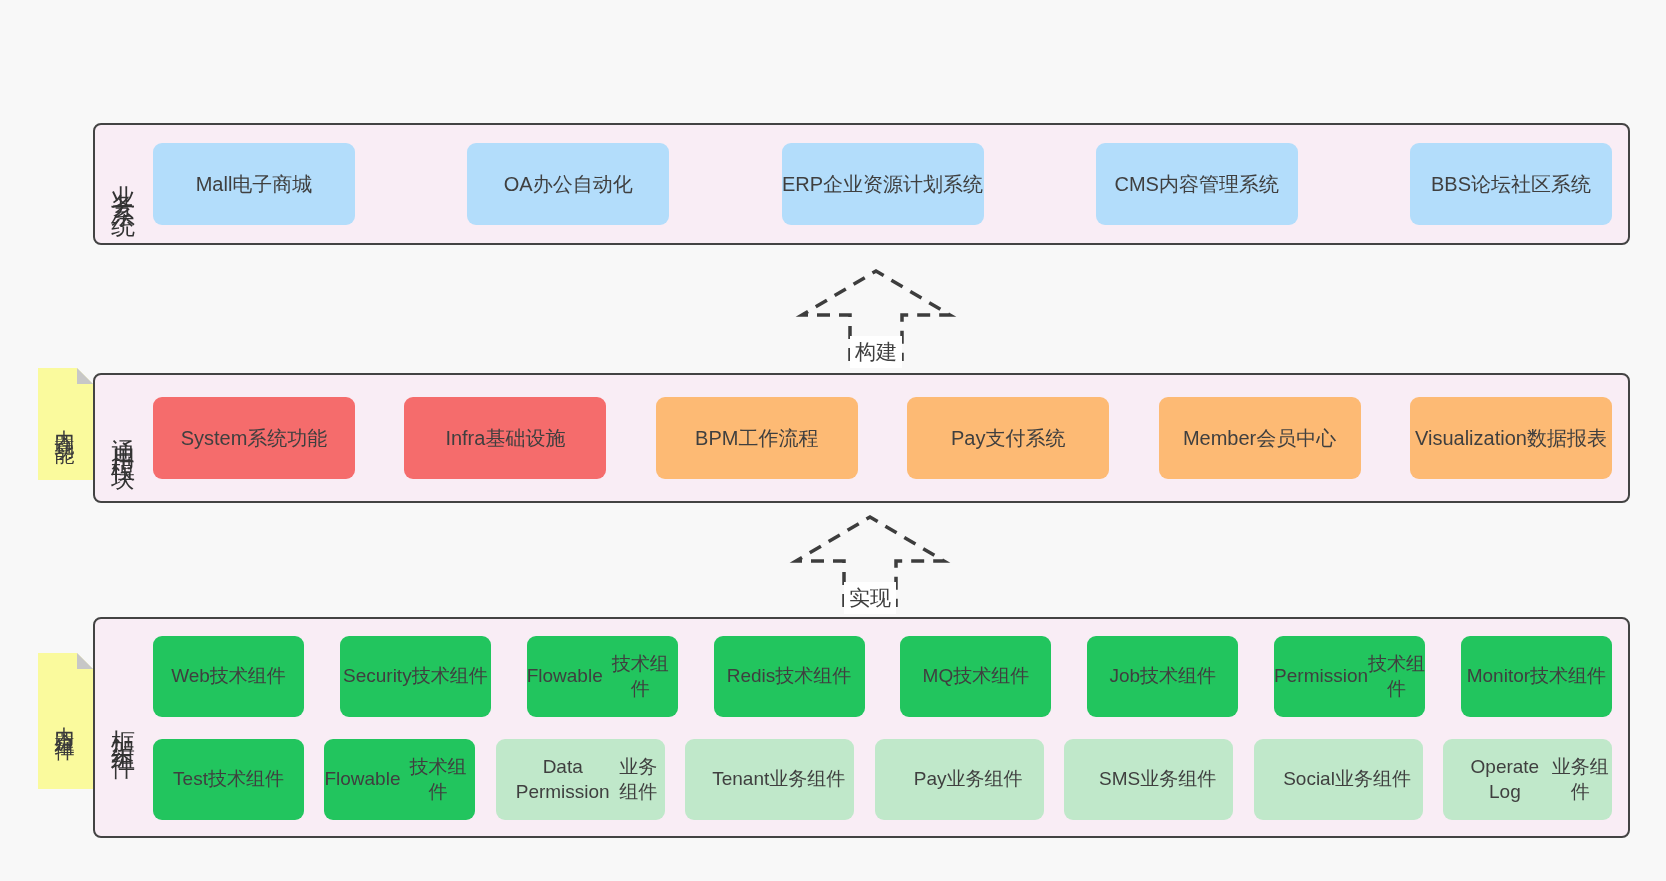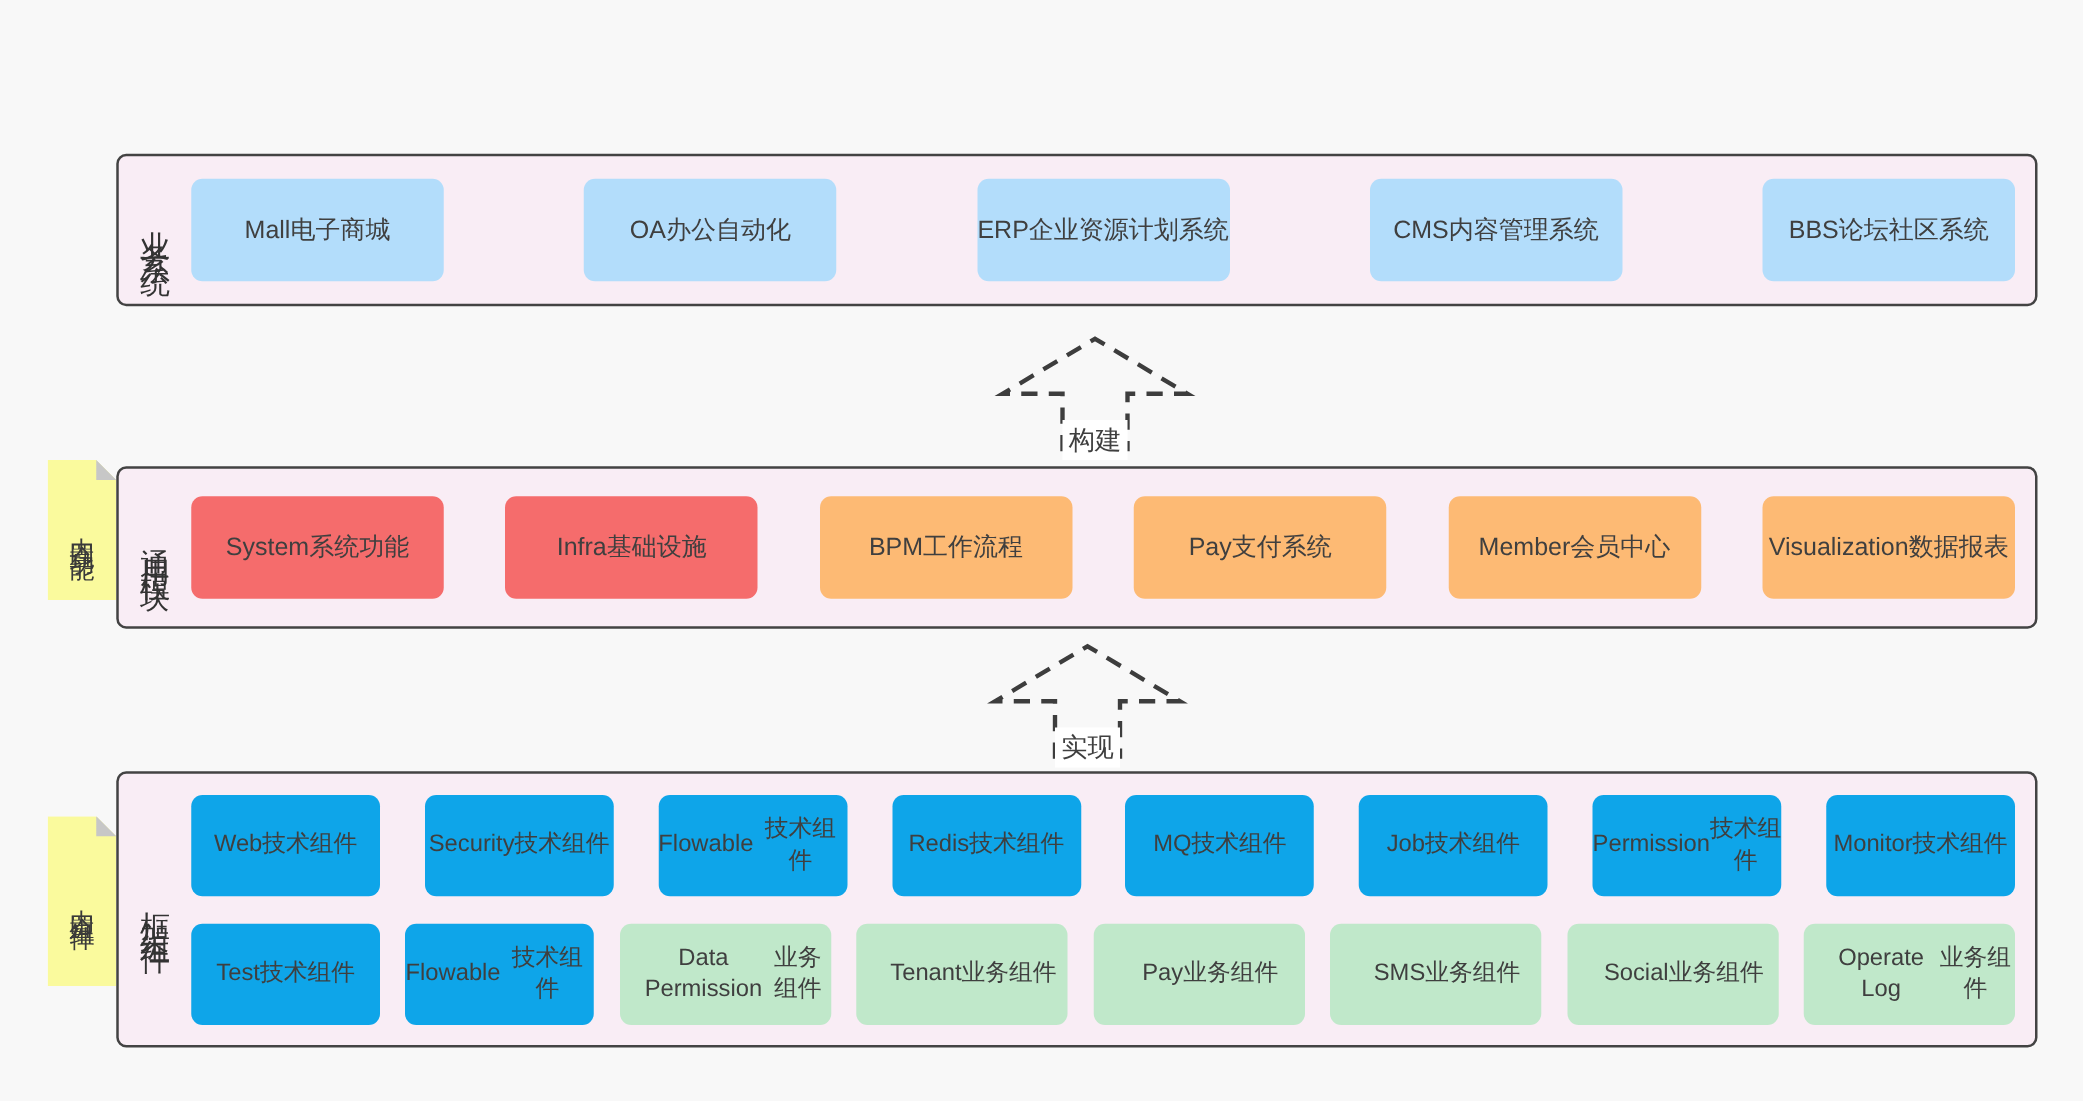--- a/index.html
+++ b/index.html
@@ -41,21 +41,21 @@
   .box{
     border-radius:9px;
     display:flex;flex-direction:row;align-items:center;justify-content:center;
     text-align:center;
   }
   .bx6{width:202px;height:82px;font-size:20px;line-height:1.42;}
   .bx8{width:151px;height:81px;font-size:19px;line-height:1.32;}
   .blue{background:#b3ddfb;}
   .red{background:#f56c6c;}
   .pink{background:#fdba74;}
-  .green{background:#0ea5e9;}
+  .green{background:#22c55e;}
   .lgreen{background:#c0e8ca;padding-left:18px;}
   .sticky{
     position:absolute;left:38px;width:55px;
     background:#fafa9d;
     display:flex;align-items:center;justify-content:center;
     clip-path:polygon(0 0, calc(100% - 16px) 0, 100% 16px, 100% 100%, 0 100%);
   }
   .sticky .fold{
     position:absolute;top:0;right:0;width:16px;height:16px;
     background:linear-gradient(to bottom left, rgba(0,0,0,0) 48%, #c7c7c7 50%);

